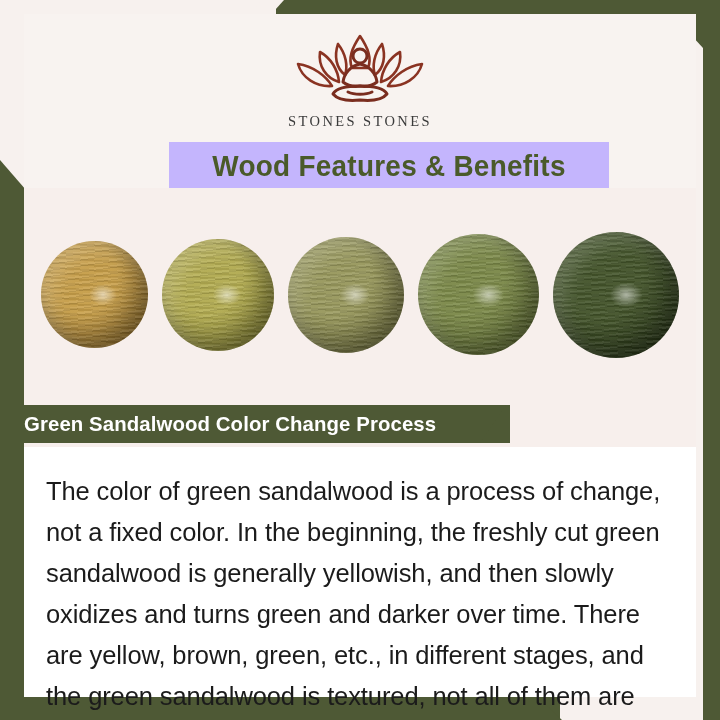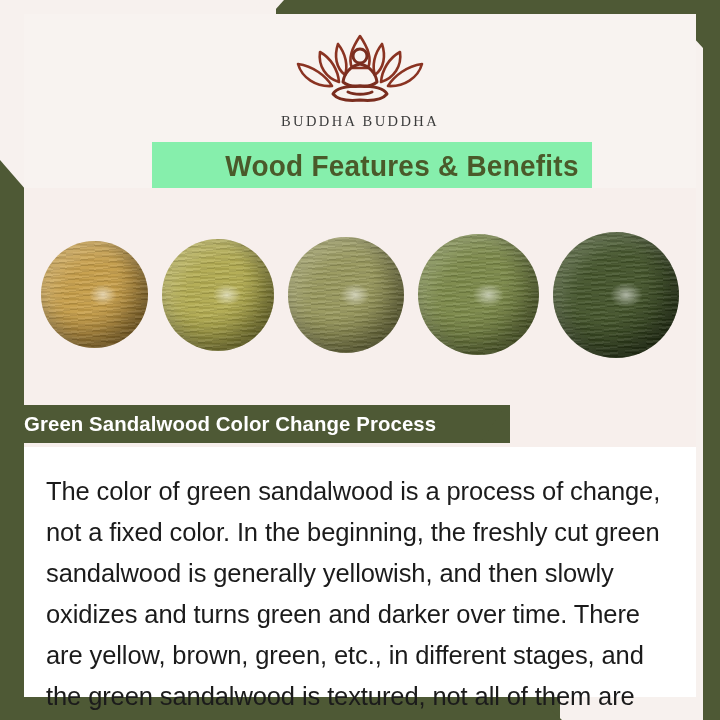--- a/index.html
+++ b/index.html
@@ -68,23 +68,23 @@
   .logo-text{
     margin-top:7px;
     font-family:"Liberation Serif", serif;
     font-size:14.5px;
     letter-spacing:2.4px;
     color:#3b3b3b;
     font-weight:400;
   }
 
   .title-box{
-    position:absolute; left:128px; top:128px; width:440px; height:47px;
-    background:#86efac;
-    display:flex; align-items:center; justify-content:flex-end;
+    position:absolute; left:145px; top:128px; width:440px; height:47px;
+    background:#c4b5fd;
+    display:flex; align-items:center; justify-content:center;
   }
   .title-text{
     font-family:"Liberation Sans Narrow","Liberation Sans", sans-serif;
     font-weight:bold;
     font-size:30px;
     color:#4a5a2a;
     letter-spacing:.3px;
     transform:scaleX(.93);
     white-space:nowrap;
   }
@@ -207,21 +207,21 @@
         <g fill="none" stroke="#7a2d1f" stroke-width="3" stroke-linecap="round" stroke-linejoin="round">
 
           <circle cx="84" cy="26" r="7"></circle>
 
           <path d="M84 34 C 74 36, 68 44, 67 52 C 72 56, 78 57, 84 56 C 90 57, 96 56, 101 52 C 100 44, 94 36, 84 34 Z"></path>
 
           <path d="M84 56 C 72 56, 60 58, 57 64 C 62 70, 74 71, 84 70 C 94 71, 106 70, 111 64 C 108 58, 96 56, 84 56 Z"></path>
           <path d="M72 62 C 78 65, 90 65, 96 62"></path>
         </g>
       </svg>
-      <div class="logo-text">BUDDHA BUDDHA</div>
+      <div class="logo-text">STONES STONES</div>
     </div>
 
     <div class="title-box">
       <div class="title-text">Wood Features &amp; Benefits</div>
     </div>
   </div>
 
   <div class="beads-panel">
     <div class="beads-row" id="beads-row">
         <div class="bead" style="width: 107px; height: 107px; background: radial-gradient(circle at 36% 32%, rgb(201, 160, 74) 0%, rgb(201, 160, 74) 38%, rgb(140, 106, 40) 88%, rgb(140, 106, 40) 100%);">

